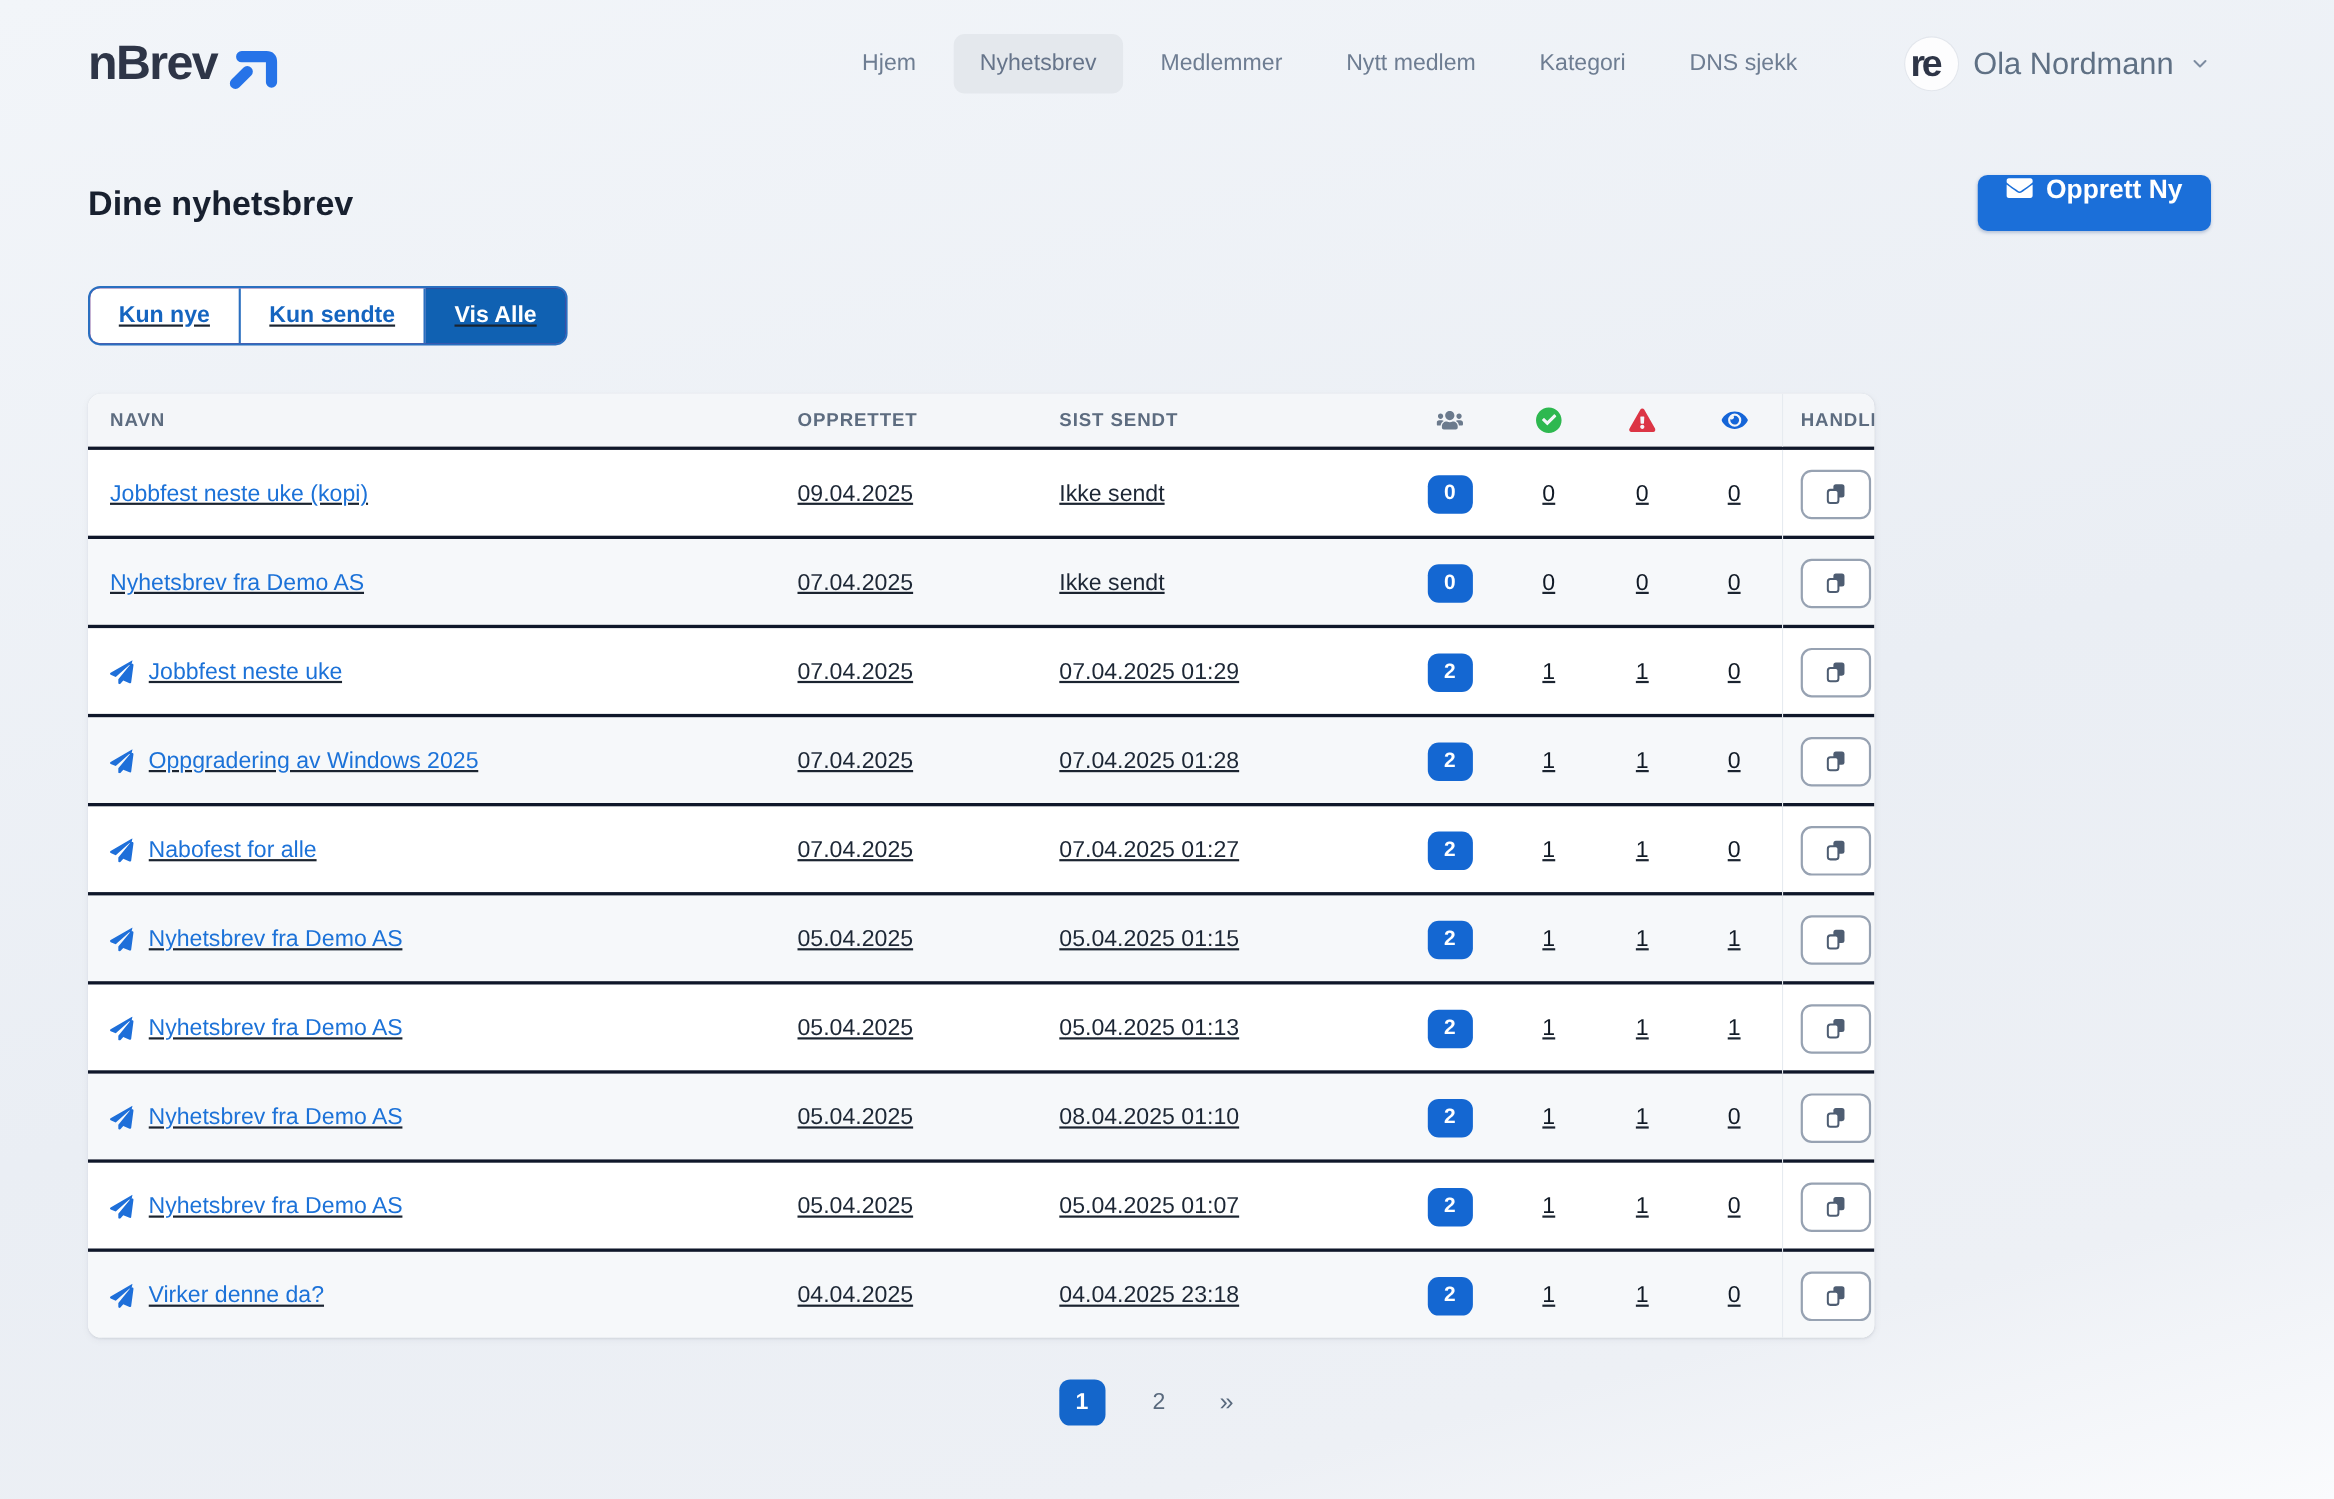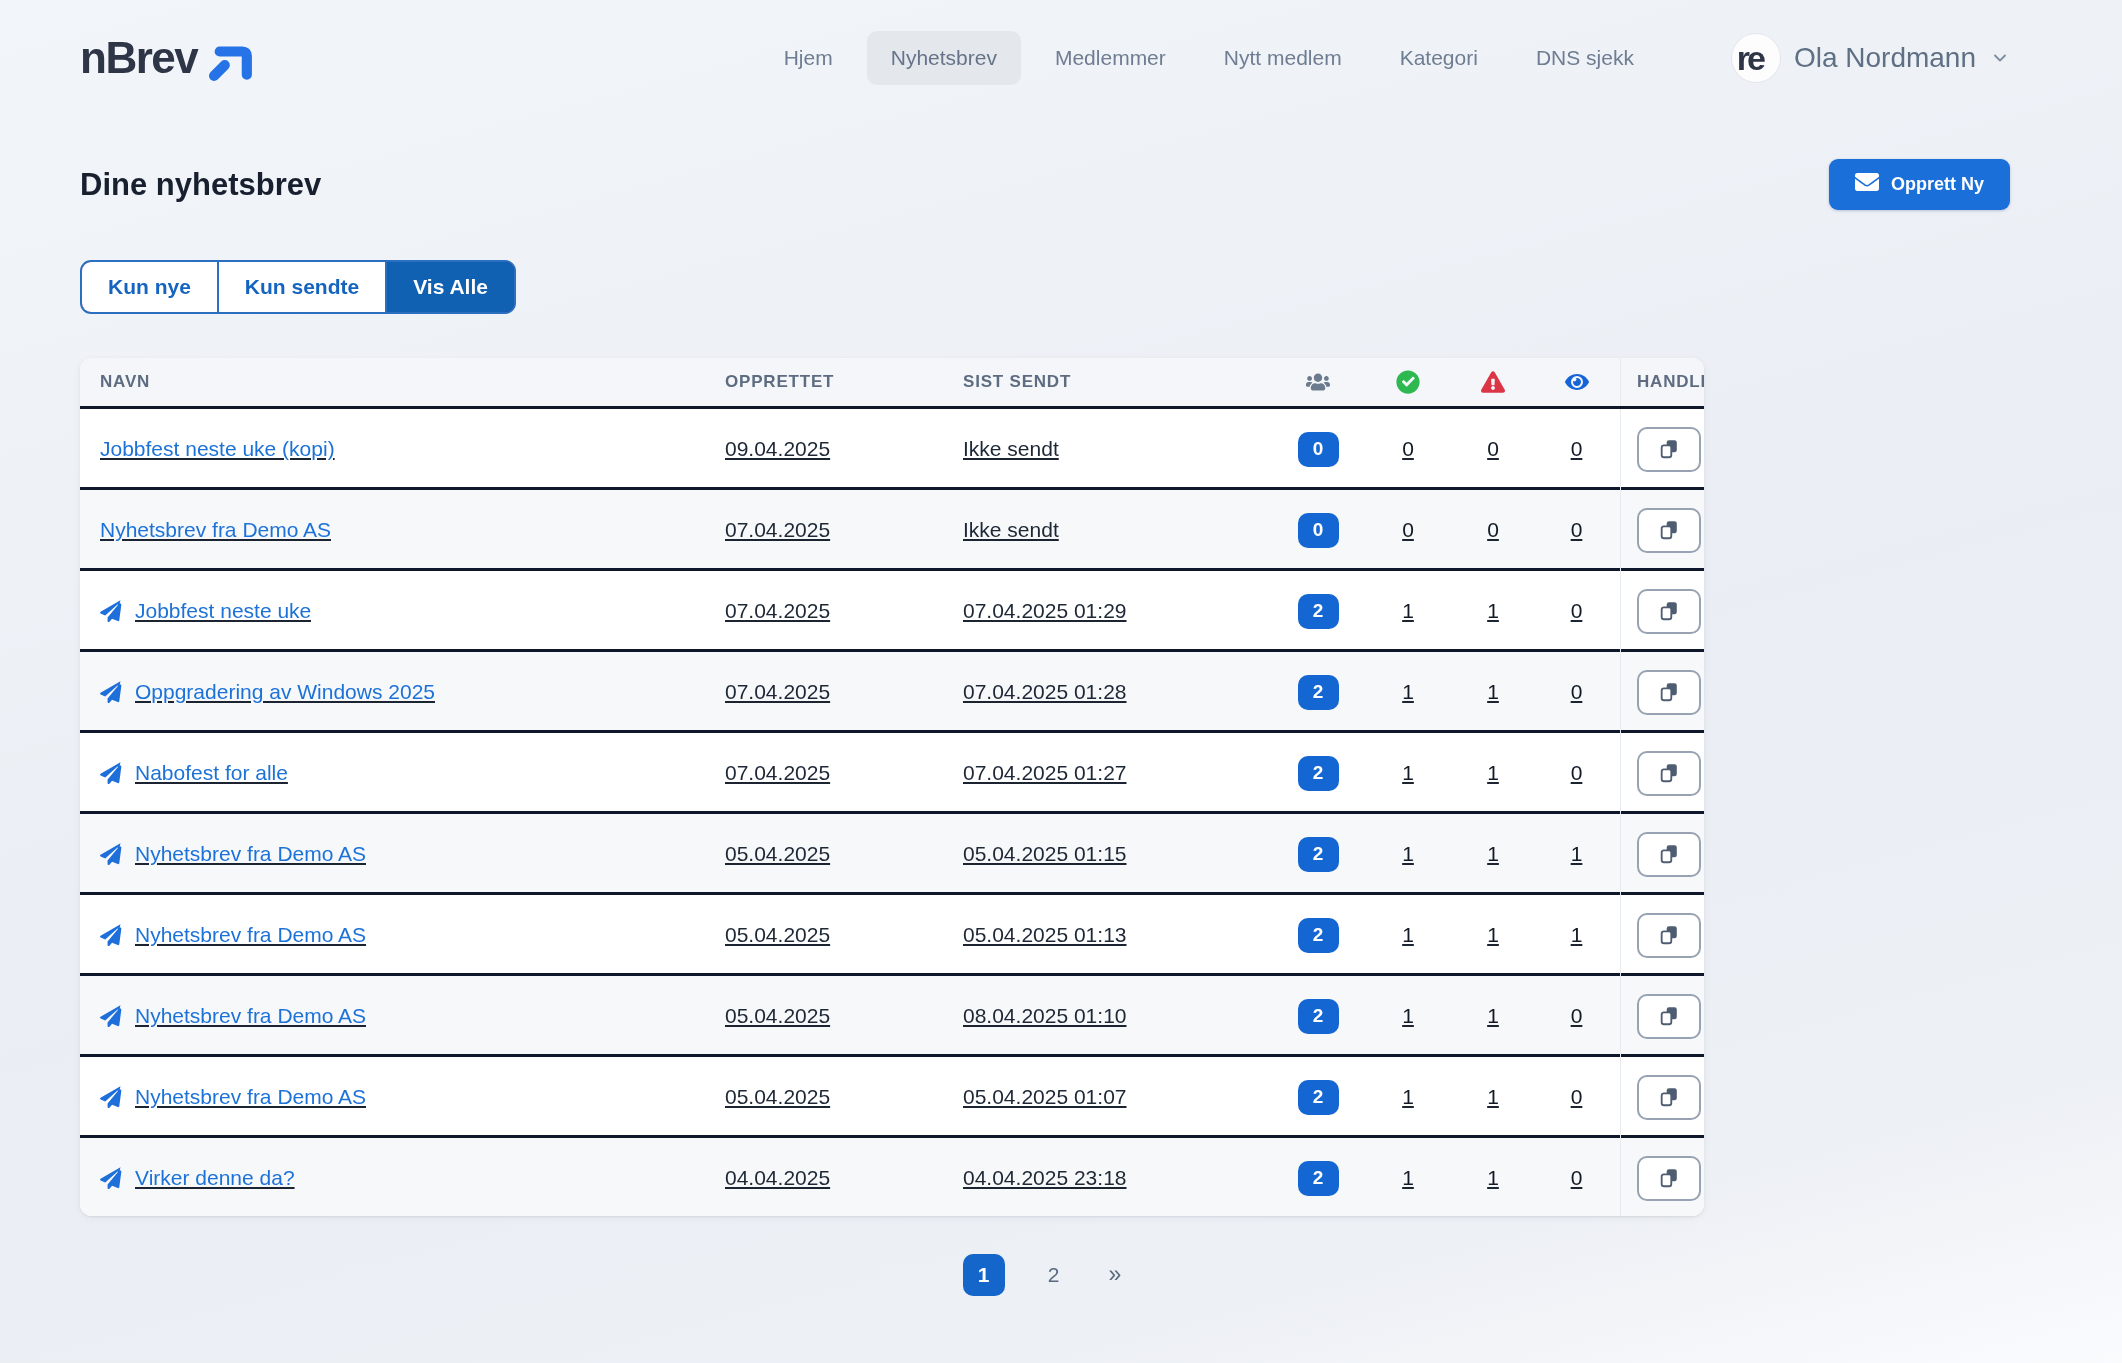--- a/index.html
+++ b/index.html
@@ -31,29 +31,29 @@
     box-shadow:0 0 0 1px rgba(30,40,60,.05);
   }
   .avatar span { font-size:34px; font-weight:700; color:#2e3547; margin-left:-12px; letter-spacing:-3px; }
   .user-name { font-size:28px; color:#5f7084; }
   .user .chev svg { width:20px; height:20px; color:#7d8ca0; display:block; }
 
   
   .page-head { display:flex; align-items:center; justify-content:space-between; margin-top:34px; }
   .page-title { font-size:31px; font-weight:700; color:#18202f; }
   .create-btn {
-    display:flex; align-items:center; gap:12px; background:#1b6fd9; color:#fff;
+    display:flex; align-items:flex-start; gap:12px; background:#1b6fd9; color:#fff;
     border:none; border-radius:9px; height:51px; padding:0 26px;
-    font-size:18px; font-weight:700; cursor:pointer; font-family:"Liberation Sans",sans-serif;
+    font-size:24px; font-weight:700; cursor:pointer; font-family:"Liberation Sans",sans-serif;
     box-shadow:0 1px 3px rgba(20,60,130,.25);
   }
   .create-btn svg { width:24px; height:24px; }
 
   
-  .filters { display:inline-flex; margin-top:36px; border:2px solid #2a6fc0; border-radius:11px; overflow:hidden; background:#701a75; }
+  .filters { display:inline-flex; margin-top:36px; border:2px solid #2a6fc0; border-radius:11px; overflow:hidden; background:#701a75;text-decoration:underline; }
   .filter-btn {
     font-size:21px; font-weight:700; color:#1565c0; background:#fff; border:none;
     padding:0 26px; height:50px; cursor:pointer; font-family:"Liberation Sans",sans-serif;
     border-right:2px solid #2a6fc0;
   }
   .filter-btn:last-child { border-right:none; }
   .filter-btn.active { background:#1061b2; color:#fff; }
 
   
   .table-card {

